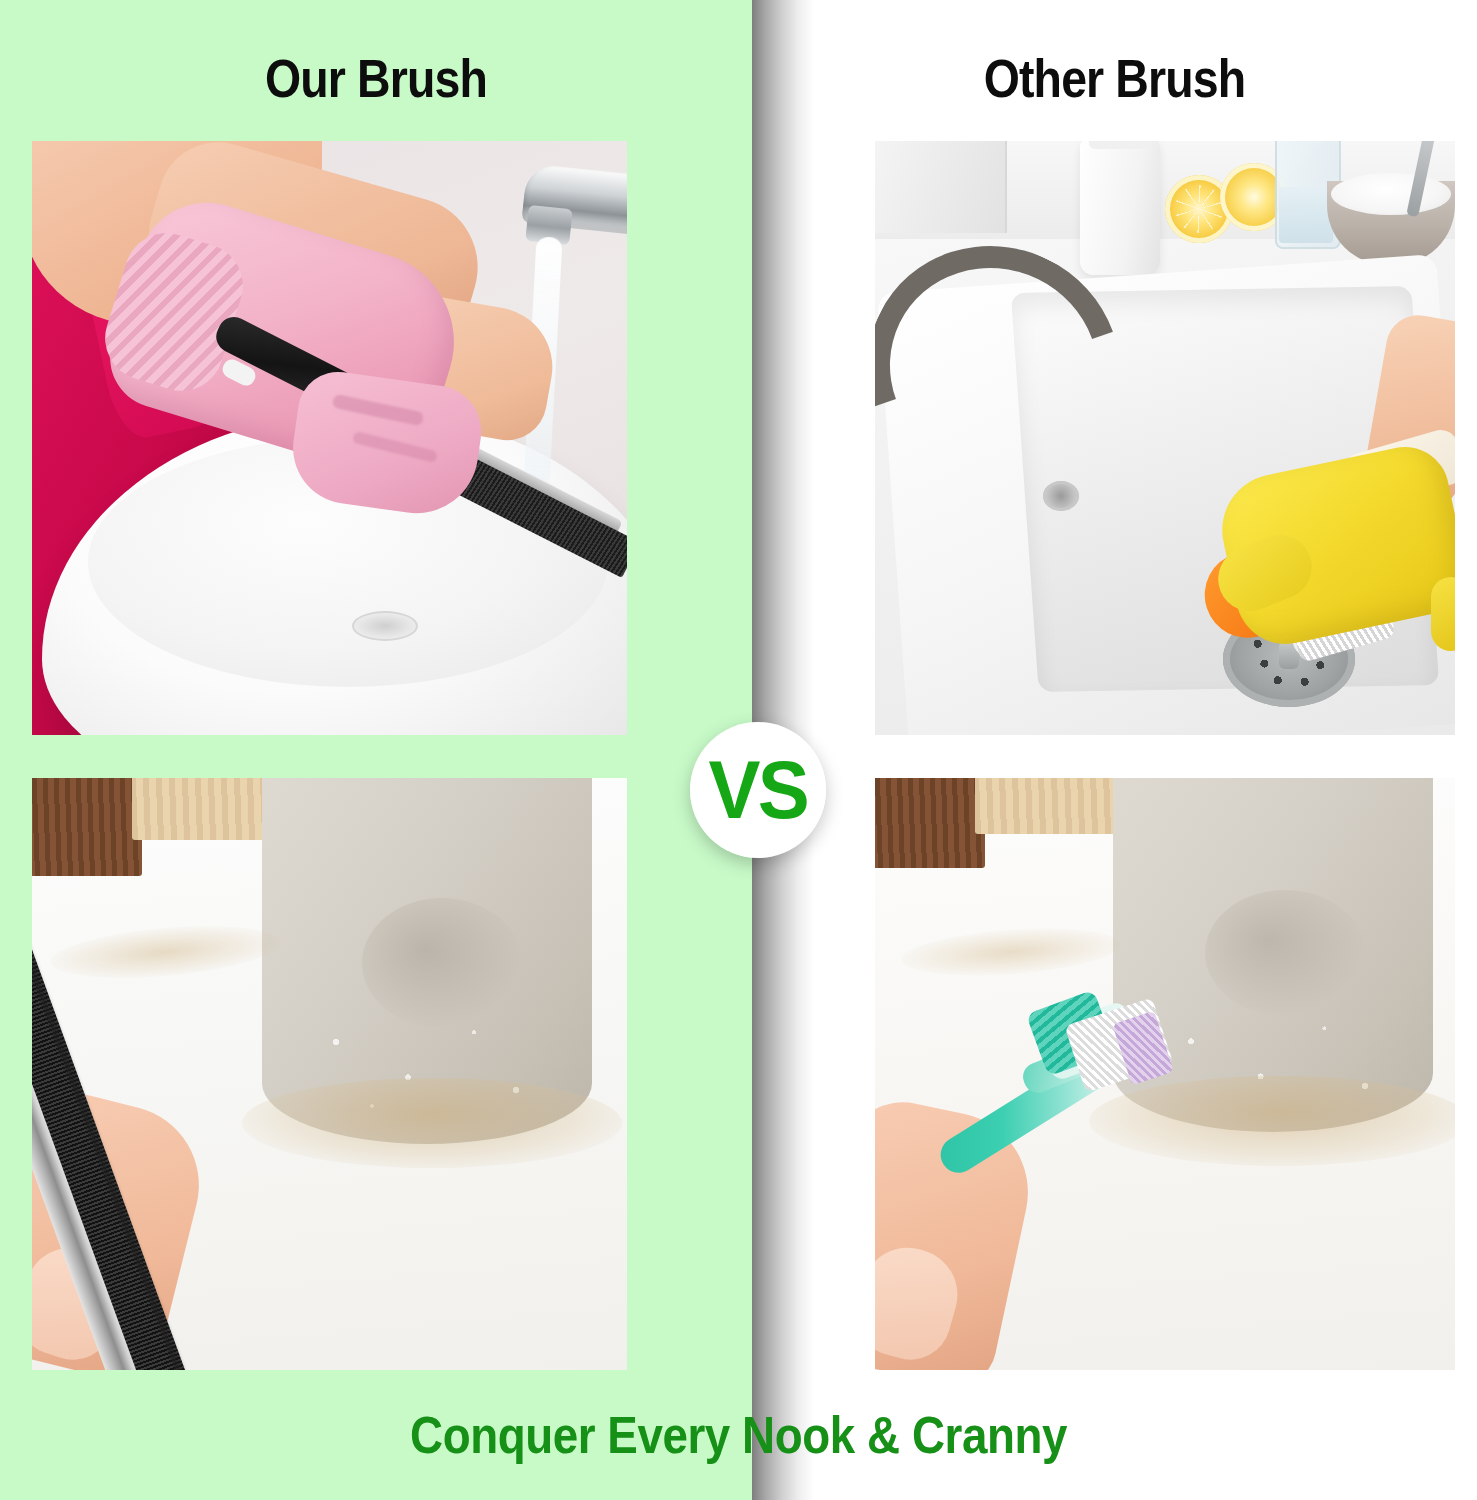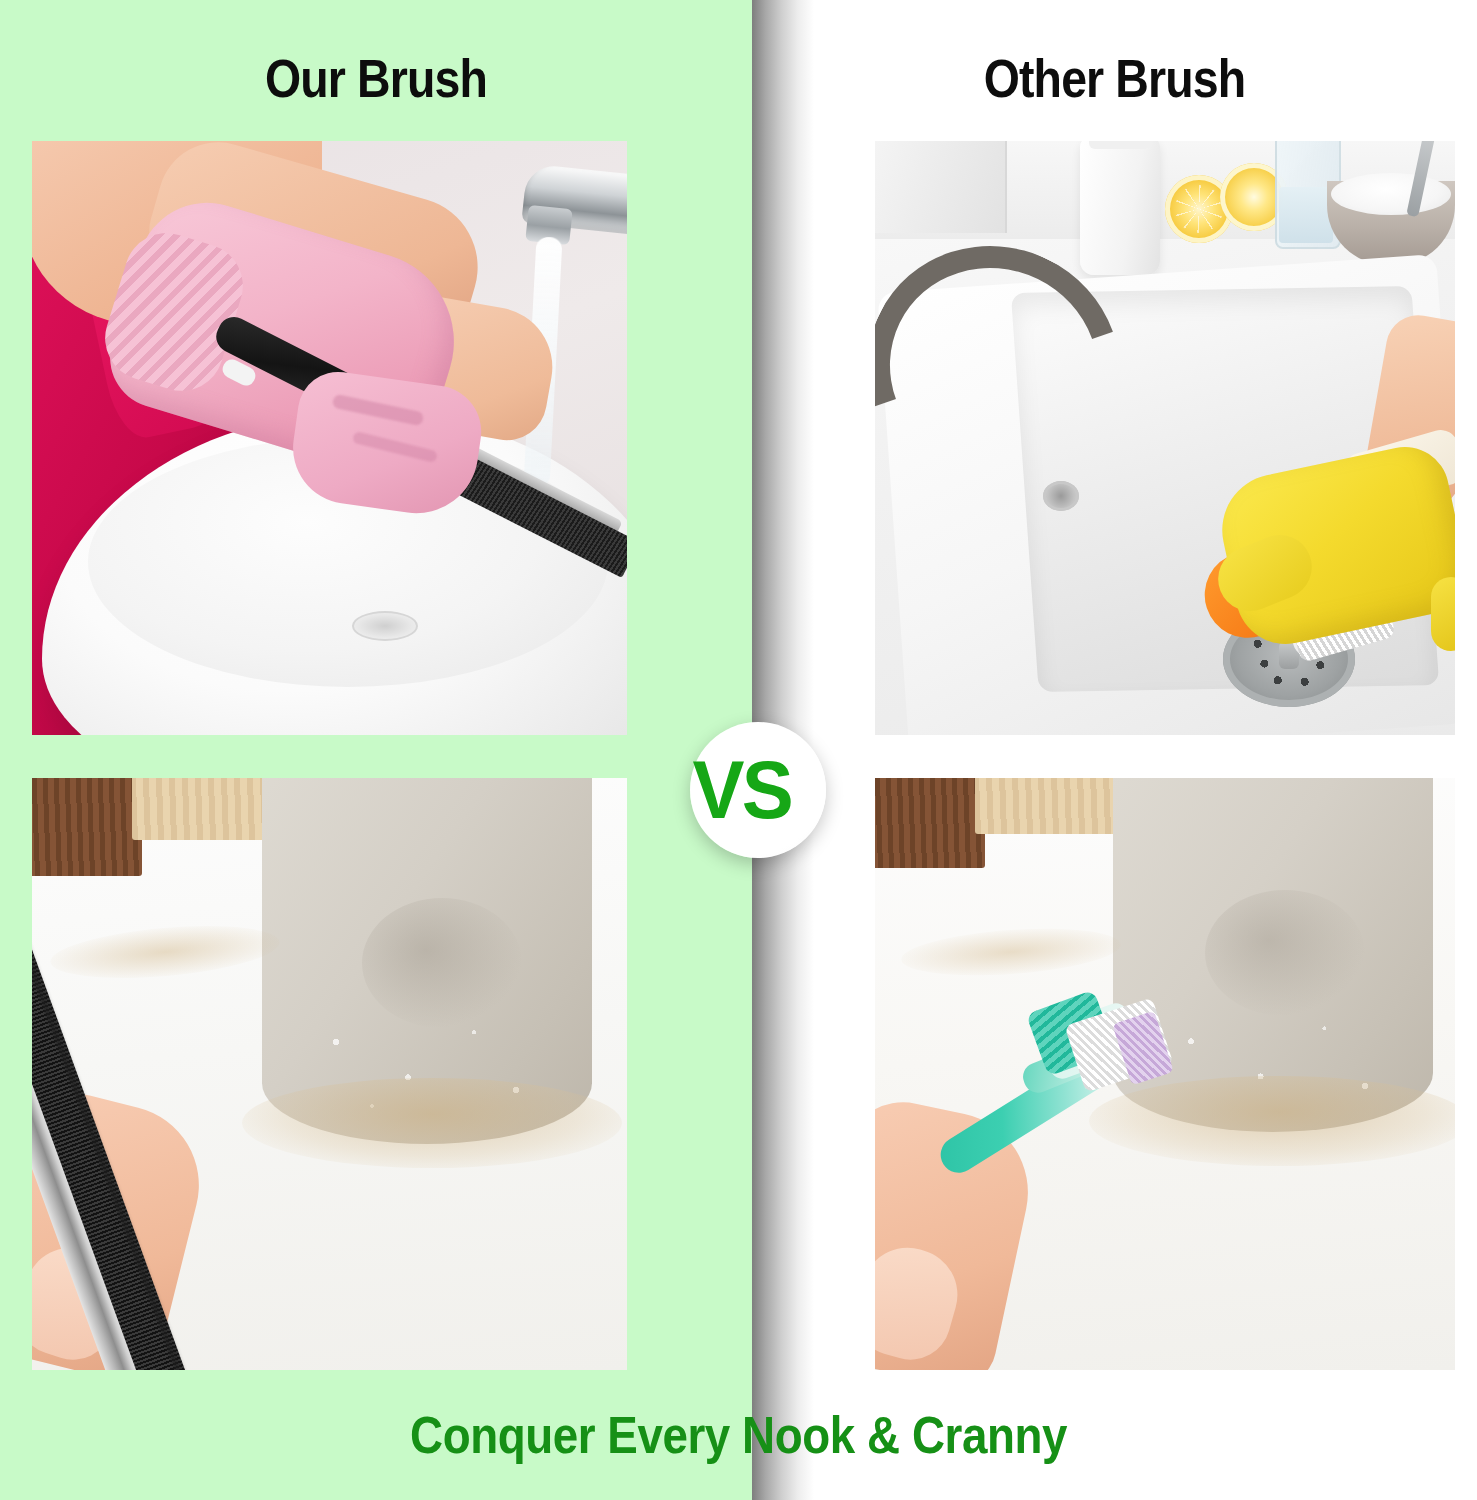--- a/index.html
+++ b/index.html
@@ -301,21 +301,21 @@
   .br-tb-bristles-p{position:absolute;left:246px;top:238px;width:44px;height:64px;
     background:repeating-linear-gradient(62deg,#c6a8d8 0px,#c6a8d8 3px,#e3d2ee 3px,#e3d2ee 6px);
     border-radius:6px;transform:rotate(-18deg);}
 
   
   .vs-badge{
     position:absolute;left:690px;top:722px;width:136px;height:136px;
     border-radius:50%;
     background:radial-gradient(circle at 42% 36%,#ffffff 0%,#ffffff 72%,#f7f7f7 100%);
     box-shadow:0 6px 18px rgba(0,0,0,.22);
-    display:flex;align-items:center;justify-content:flex-start;
+    display:flex;align-items:center;justify-content:center;
     z-index:10;
   }
   .vs-text{
     font-size:82px;font-weight:bold;color:#16a716;
     letter-spacing:-3px;line-height:82px;
     transform:scaleX(0.95);
   }
 
   
   .caption{

